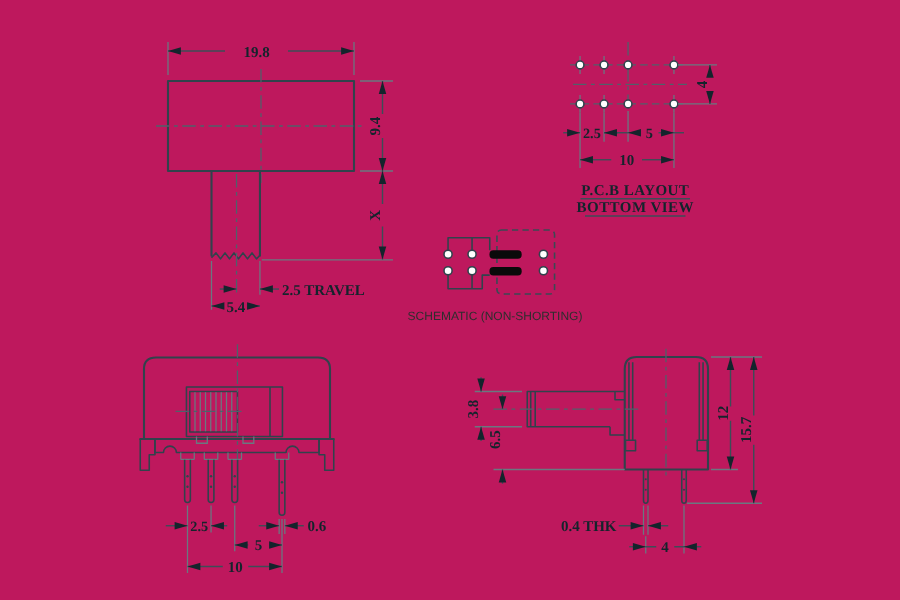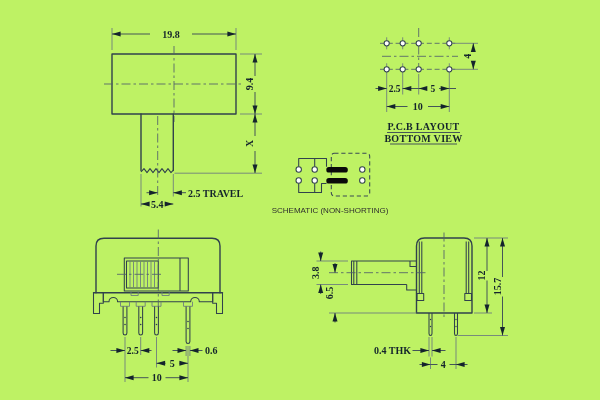--- a/index.html
+++ b/index.html
@@ -1,16 +1,16 @@
 <!DOCTYPE html>
 <html><head>
 <meta charset="utf-8">
 <style>
   html,body{margin:0;padding:0;background:#fdfdfd;}
-  #stage{position:relative;width:600px;height:400px;background:#bef264;overflow:hidden;}
+  #stage{position:relative;width:600px;height:400px;background:#be185d;overflow:hidden;}
   svg{display:block;}
   .ol{stroke:#31424c;stroke-width:1.4;fill:none;stroke-linejoin:round;stroke-linecap:round;}
   .m{stroke:#31424c;stroke-width:1.05;fill:none;stroke-linejoin:round;}
   .thin{stroke:#6a7880;stroke-width:0.85;fill:none;}
   .dl{stroke:#3d4d57;stroke-width:0.95;fill:none;}
   .cl{stroke:#50606a;stroke-width:0.85;fill:none;stroke-dasharray:9 3 2.5 3;}
   .dash{stroke:#50606a;stroke-width:0.85;fill:none;stroke-dasharray:5 2.8;}
   .dbox{stroke:#3a4a54;stroke-width:1.05;fill:none;stroke-dasharray:4.2 2.8;}
   .hole{stroke:#31424c;stroke-width:1.05;fill:#ffffff;}
   .bar{fill:#0a0a0a;stroke:none;}

